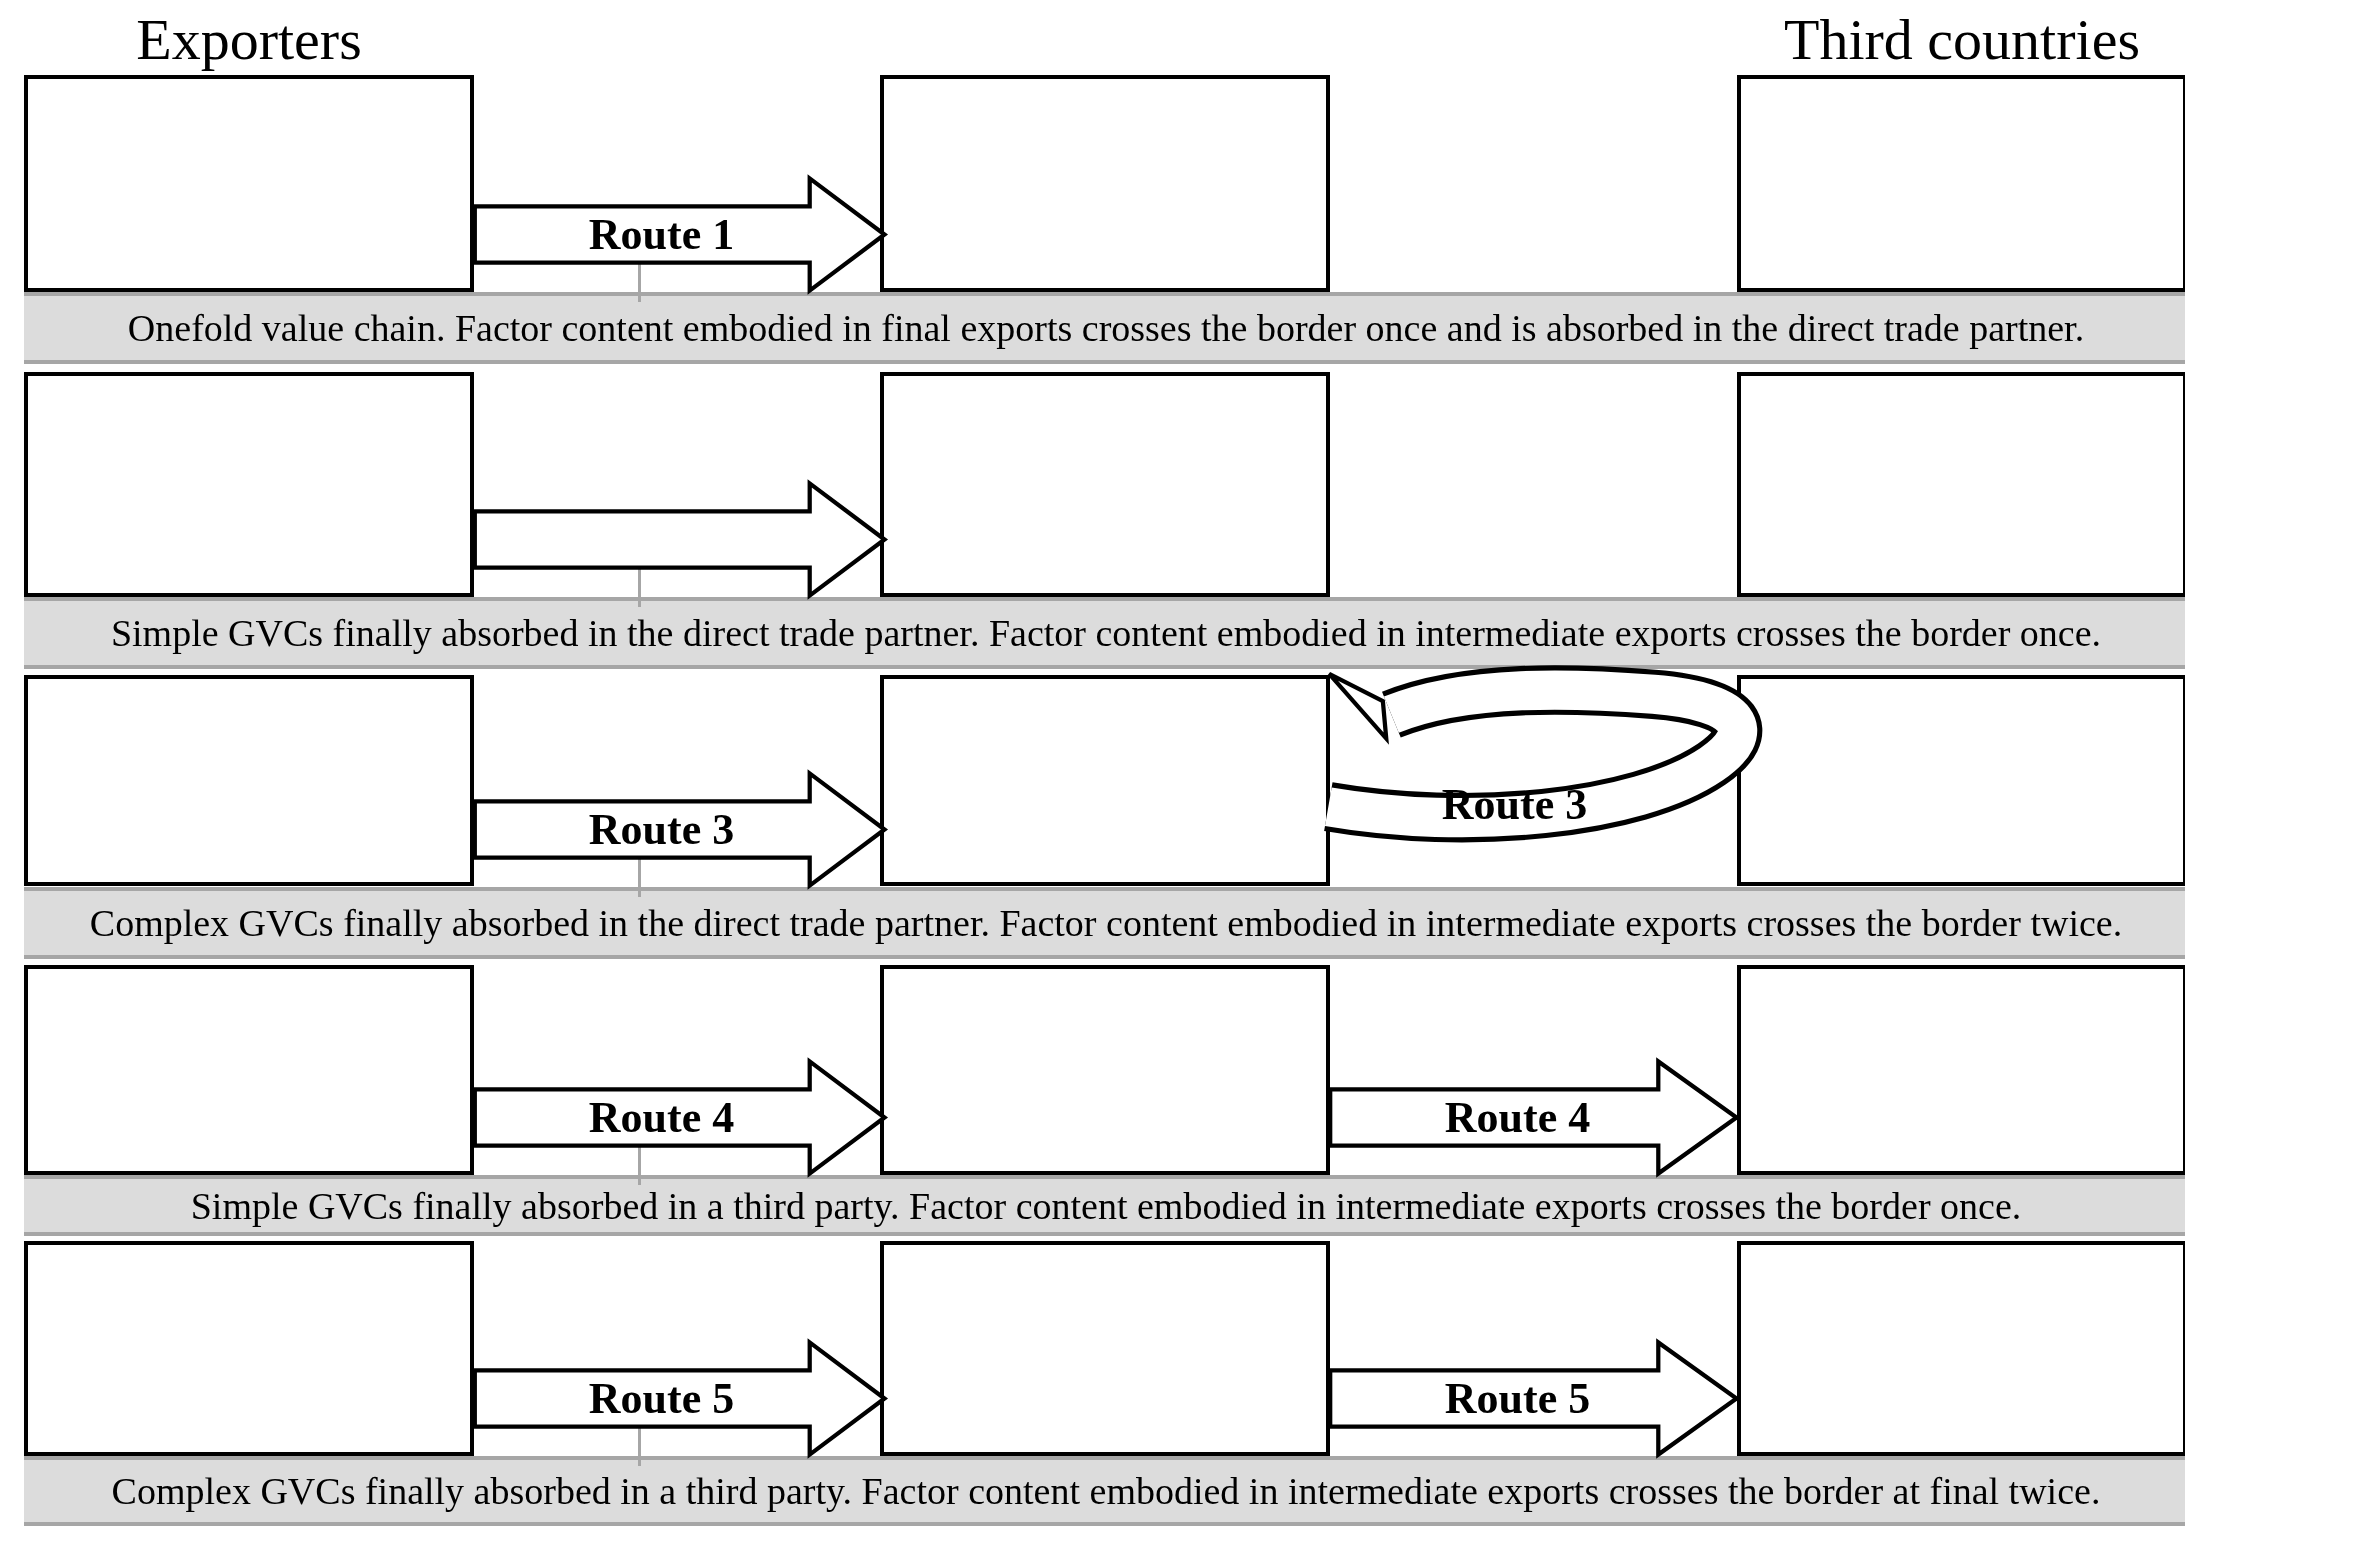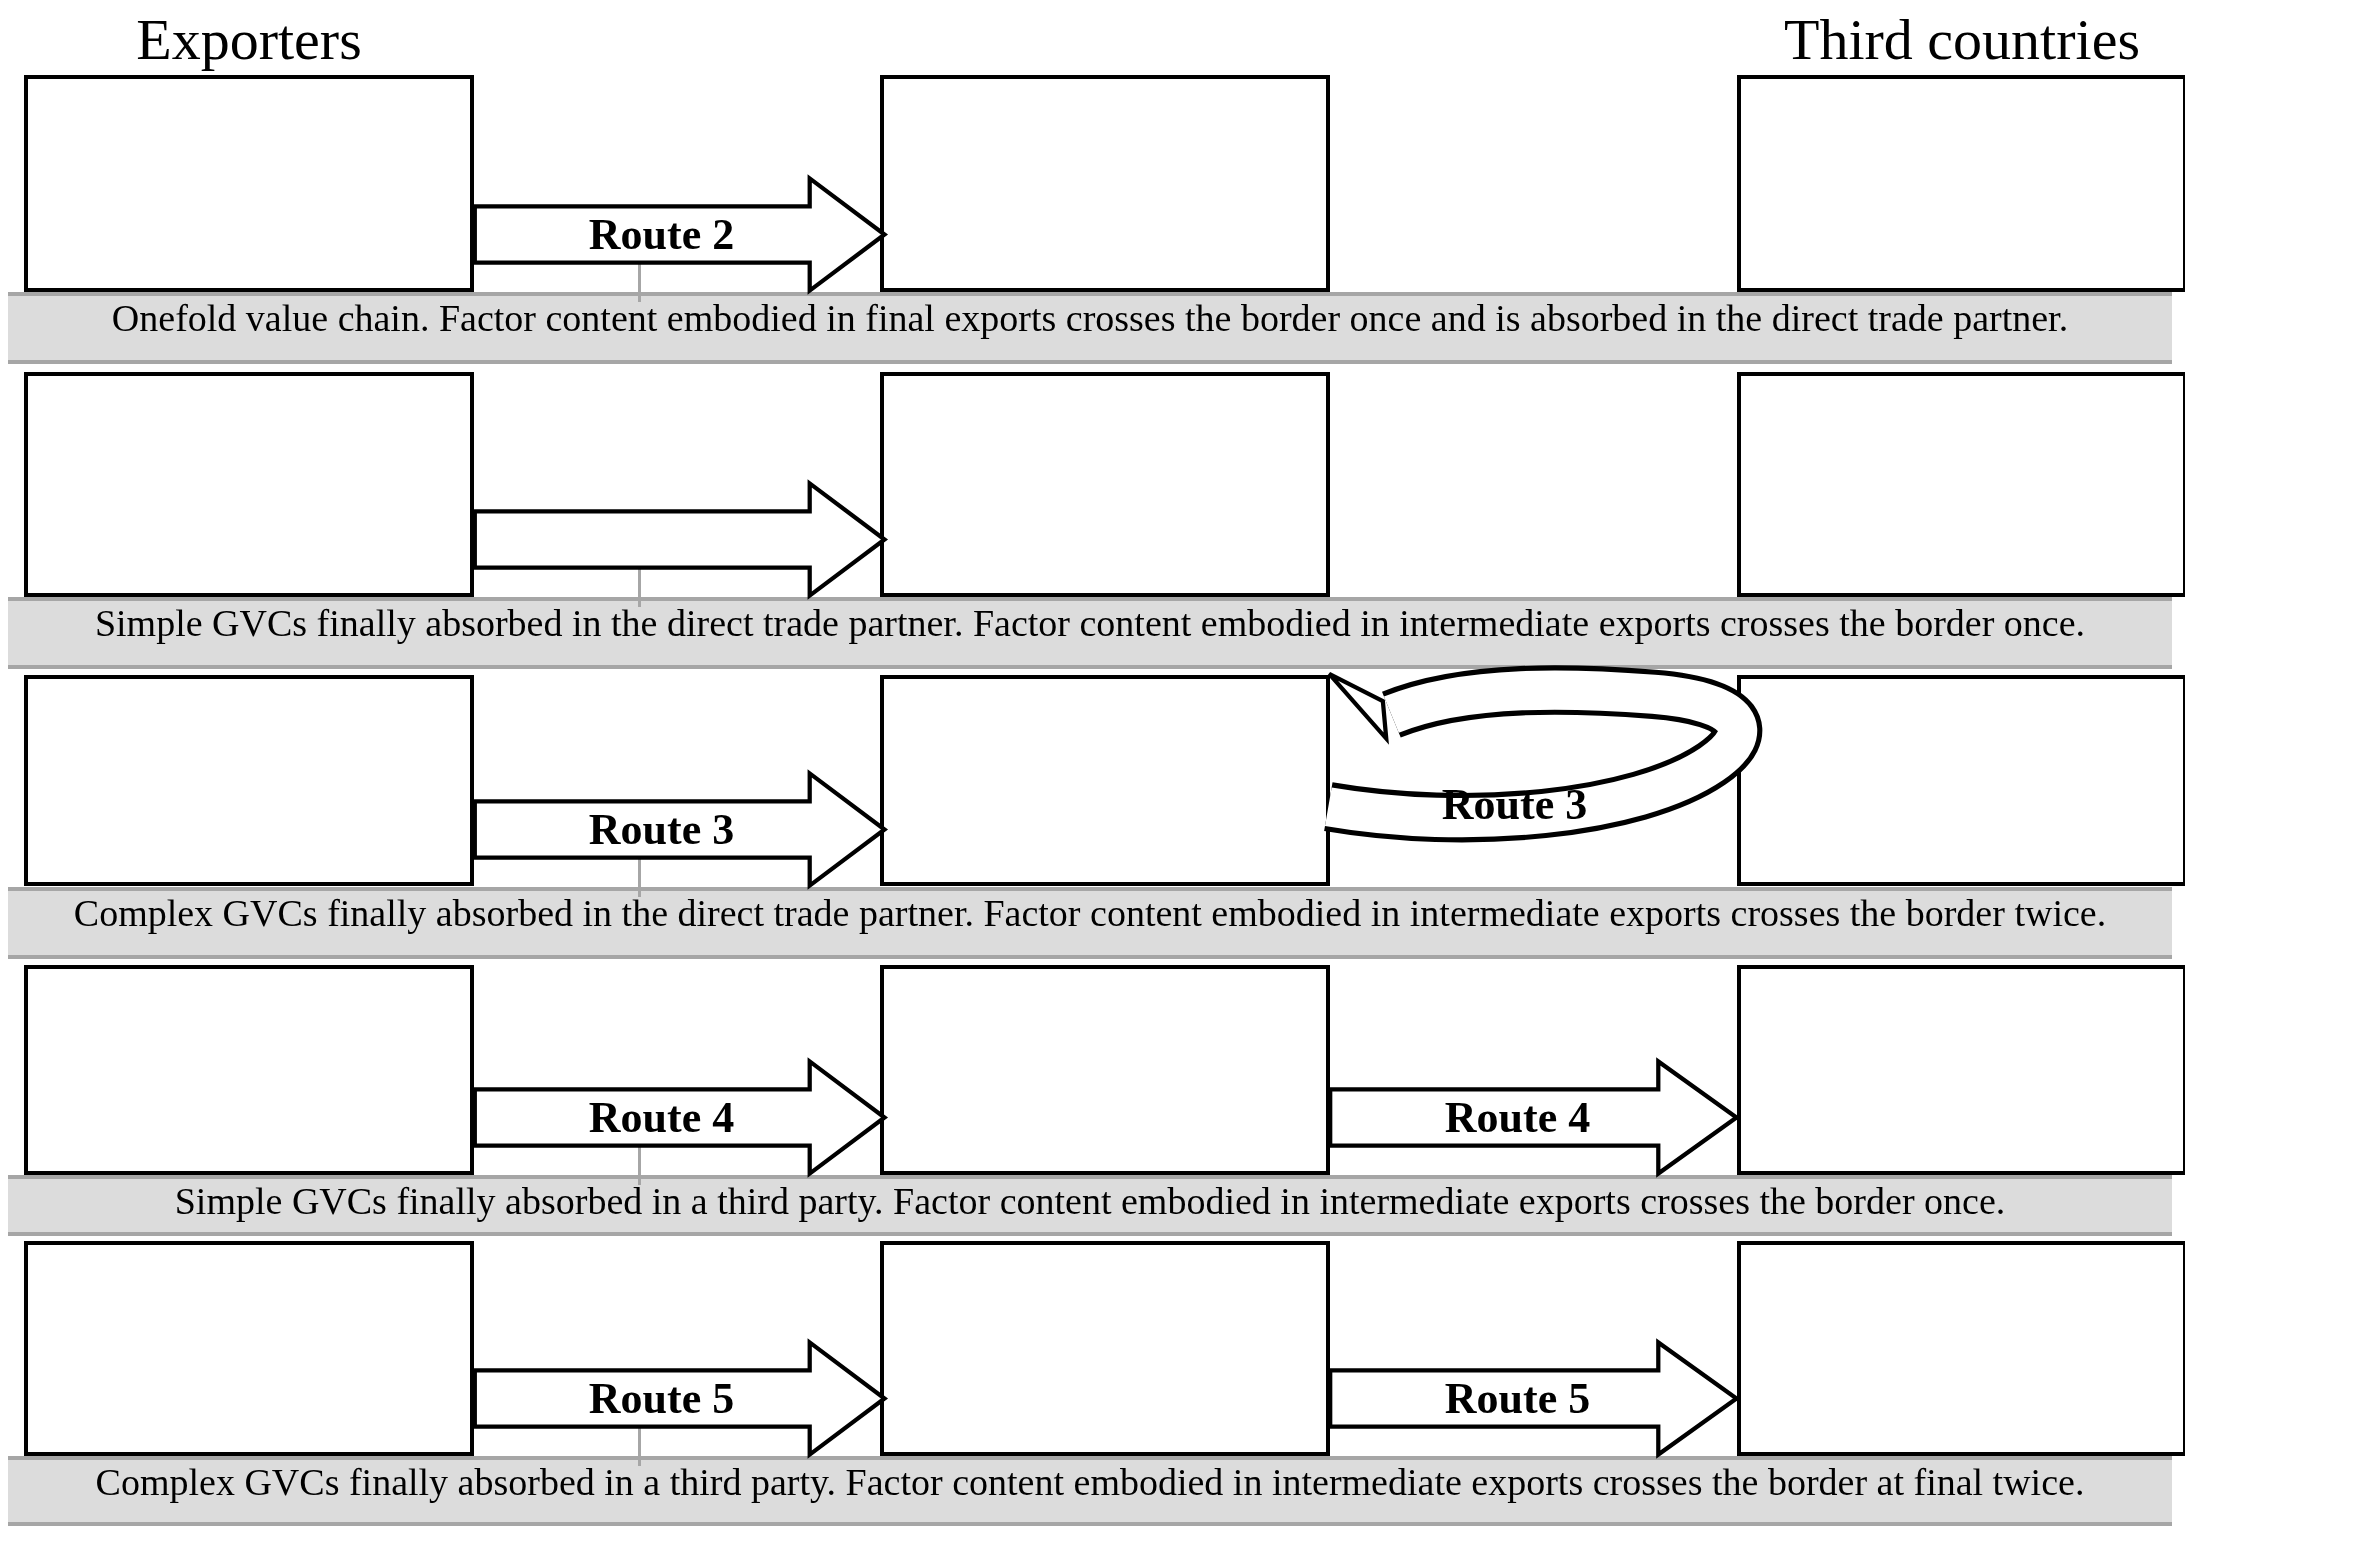--- a/index.html
+++ b/index.html
@@ -1,22 +1,22 @@
 <!DOCTYPE html>
 <html style="font-size:13.6px"><head>
 <meta charset="utf-8">
 <style>
   html,body{margin:0;padding:0;background:#fff;}
   .page{position:relative;width:2185px;height:1559px;background:#fff;overflow:hidden;
         font-family:"Liberation Serif",serif;color:#000;}
   .hdr{position:absolute;text-align:center;font-size:58px;line-height:66px;white-space:nowrap;}
   .box{position:absolute;background:#fff;border:4.3px solid #000;box-sizing:border-box;}
-  .bar{position:absolute;left:8px;width:2164px;background:#dcdcdc;
+  .bar{position:absolute;left:24px;width:2164px;background:#dcdcdc;
        border-top:4.3px solid #a6a6a6;border-bottom:4.3px solid #a6a6a6;box-sizing:border-box;
-       display:flex;align-items:flex-start;justify-content:center;
+       display:flex;align-items:center;justify-content:center;
        font-size:38px;white-space:nowrap;}
   .rlabel{position:absolute;text-align:center;font-size:44px;font-weight:bold;
           height:51px;line-height:51px;white-space:nowrap;}
   .tick{position:absolute;width:3.4px;background:#a6a6a6;}
   .arrow-svg{position:absolute;overflow:visible;}
 </style>
 </head>
 <body>
 
 <div class="page">
@@ -92,21 +92,21 @@
   <svg class="arrow-svg" style="left:1313px;top:665px;" width="477" height="188" viewBox="0 0 560 220">
     <path d="M 18 166 C 180 194 380 176 468 116 C 524 78 504 42 400 34 C 308 27 180 22 92 58" fill="none" stroke="#000" stroke-width="58"></path>
     <path d="M 18 166 C 180 194 380 176 468 116 C 524 78 504 42 400 34 C 308 27 180 22 92 58" fill="none" stroke="#fff" stroke-width="46"></path>
     <polygon points="19,10 82,42 86,86" fill="#fff" stroke="#000" stroke-width="5"></polygon>
   </svg>
 
   <svg class="arrow-svg" style="left:2184px;top:1339px;" width="189" height="119" viewBox="0 0 222 140">
     <polygon points="4,37 126,37 126,4 218,70 126,136 126,103 4,103" fill="#fff" stroke="#000" stroke-width="5"></polygon>
   </svg>
 
-  <div class="rlabel" style="left:474px;top:209px;width:375px;">Route 2</div>
+  <div class="rlabel" style="left:474px;top:209px;width:375px;">Route 1</div>
   <div class="rlabel" style="left:474px;top:804px;width:375px;">Route 3</div>
   <div class="rlabel" style="left:474px;top:1092px;width:375px;">Route 4</div>
   <div class="rlabel" style="left:474px;top:1373px;width:375px;">Route 5</div>
 
   <div class="rlabel" style="left:1327px;top:779px;width:375px;">Route 3</div>
   <div class="rlabel" style="left:1330px;top:1092px;width:375px;">Route 4</div>
   <div class="rlabel" style="left:1330px;top:1373px;width:375px;">Route 5</div>
   <div class="rlabel" style="left:2169px;top:1373px;width:209px;">Route 5</div>
 
 </div>

